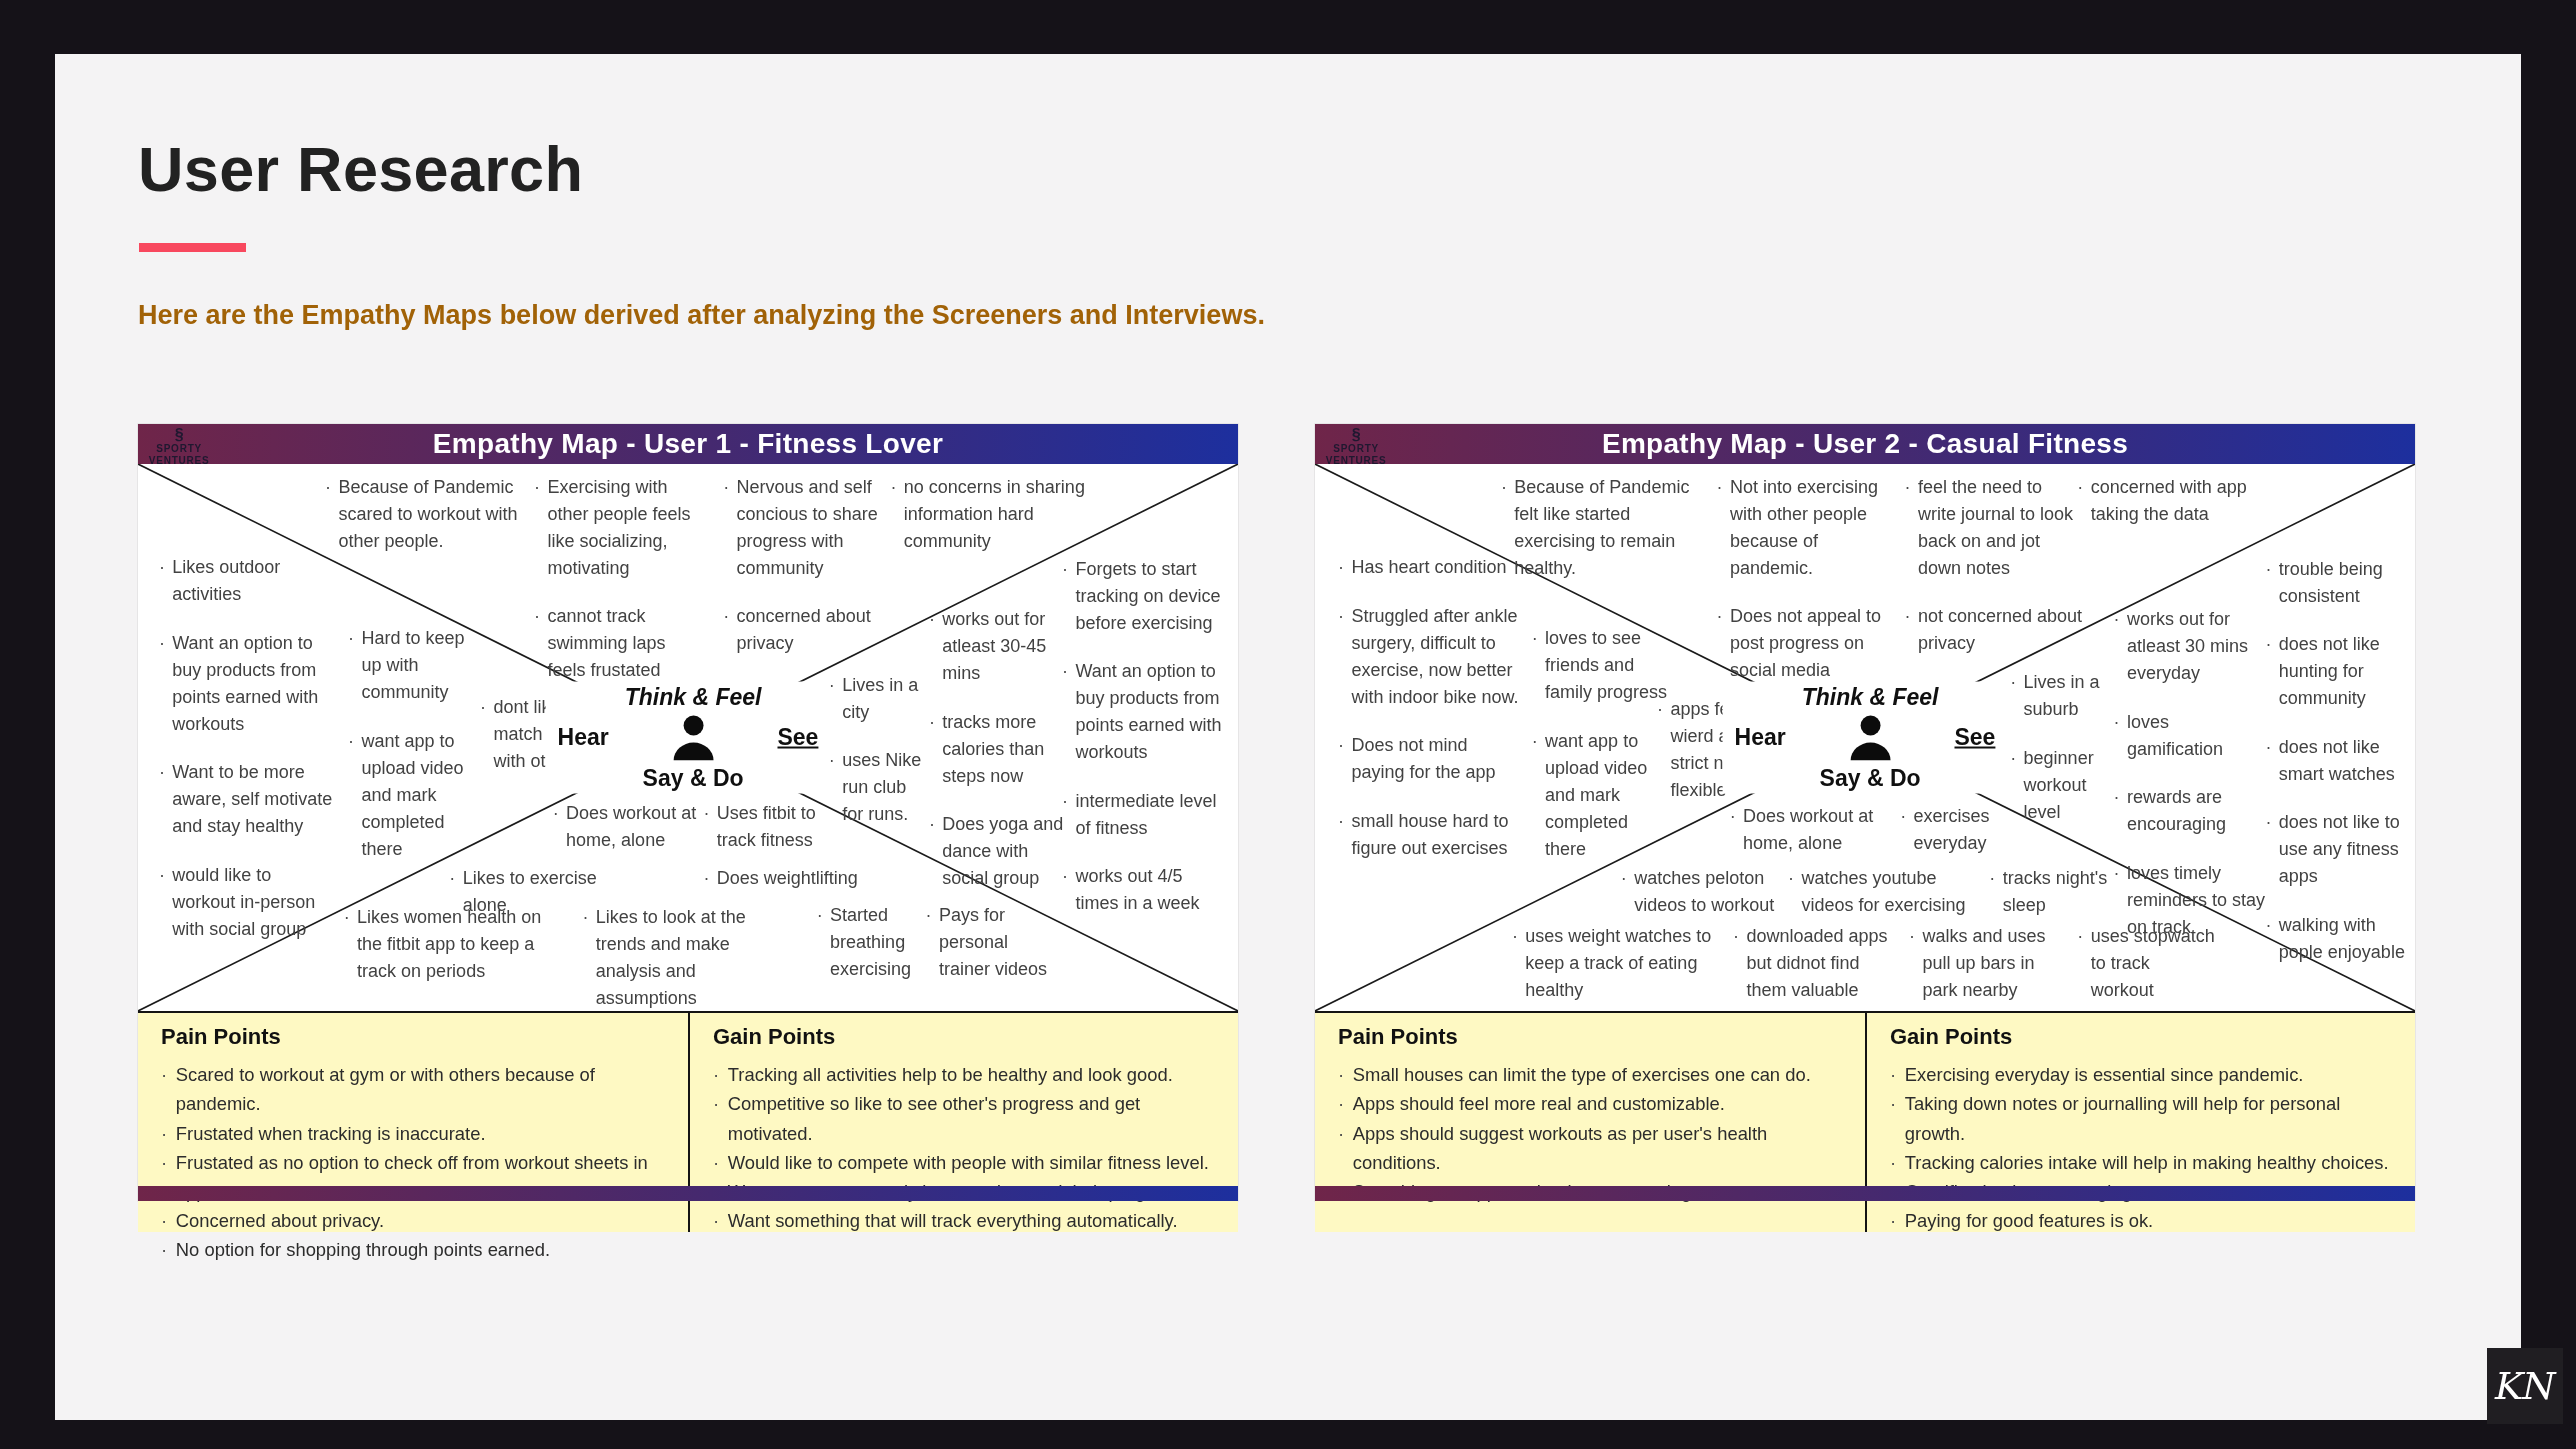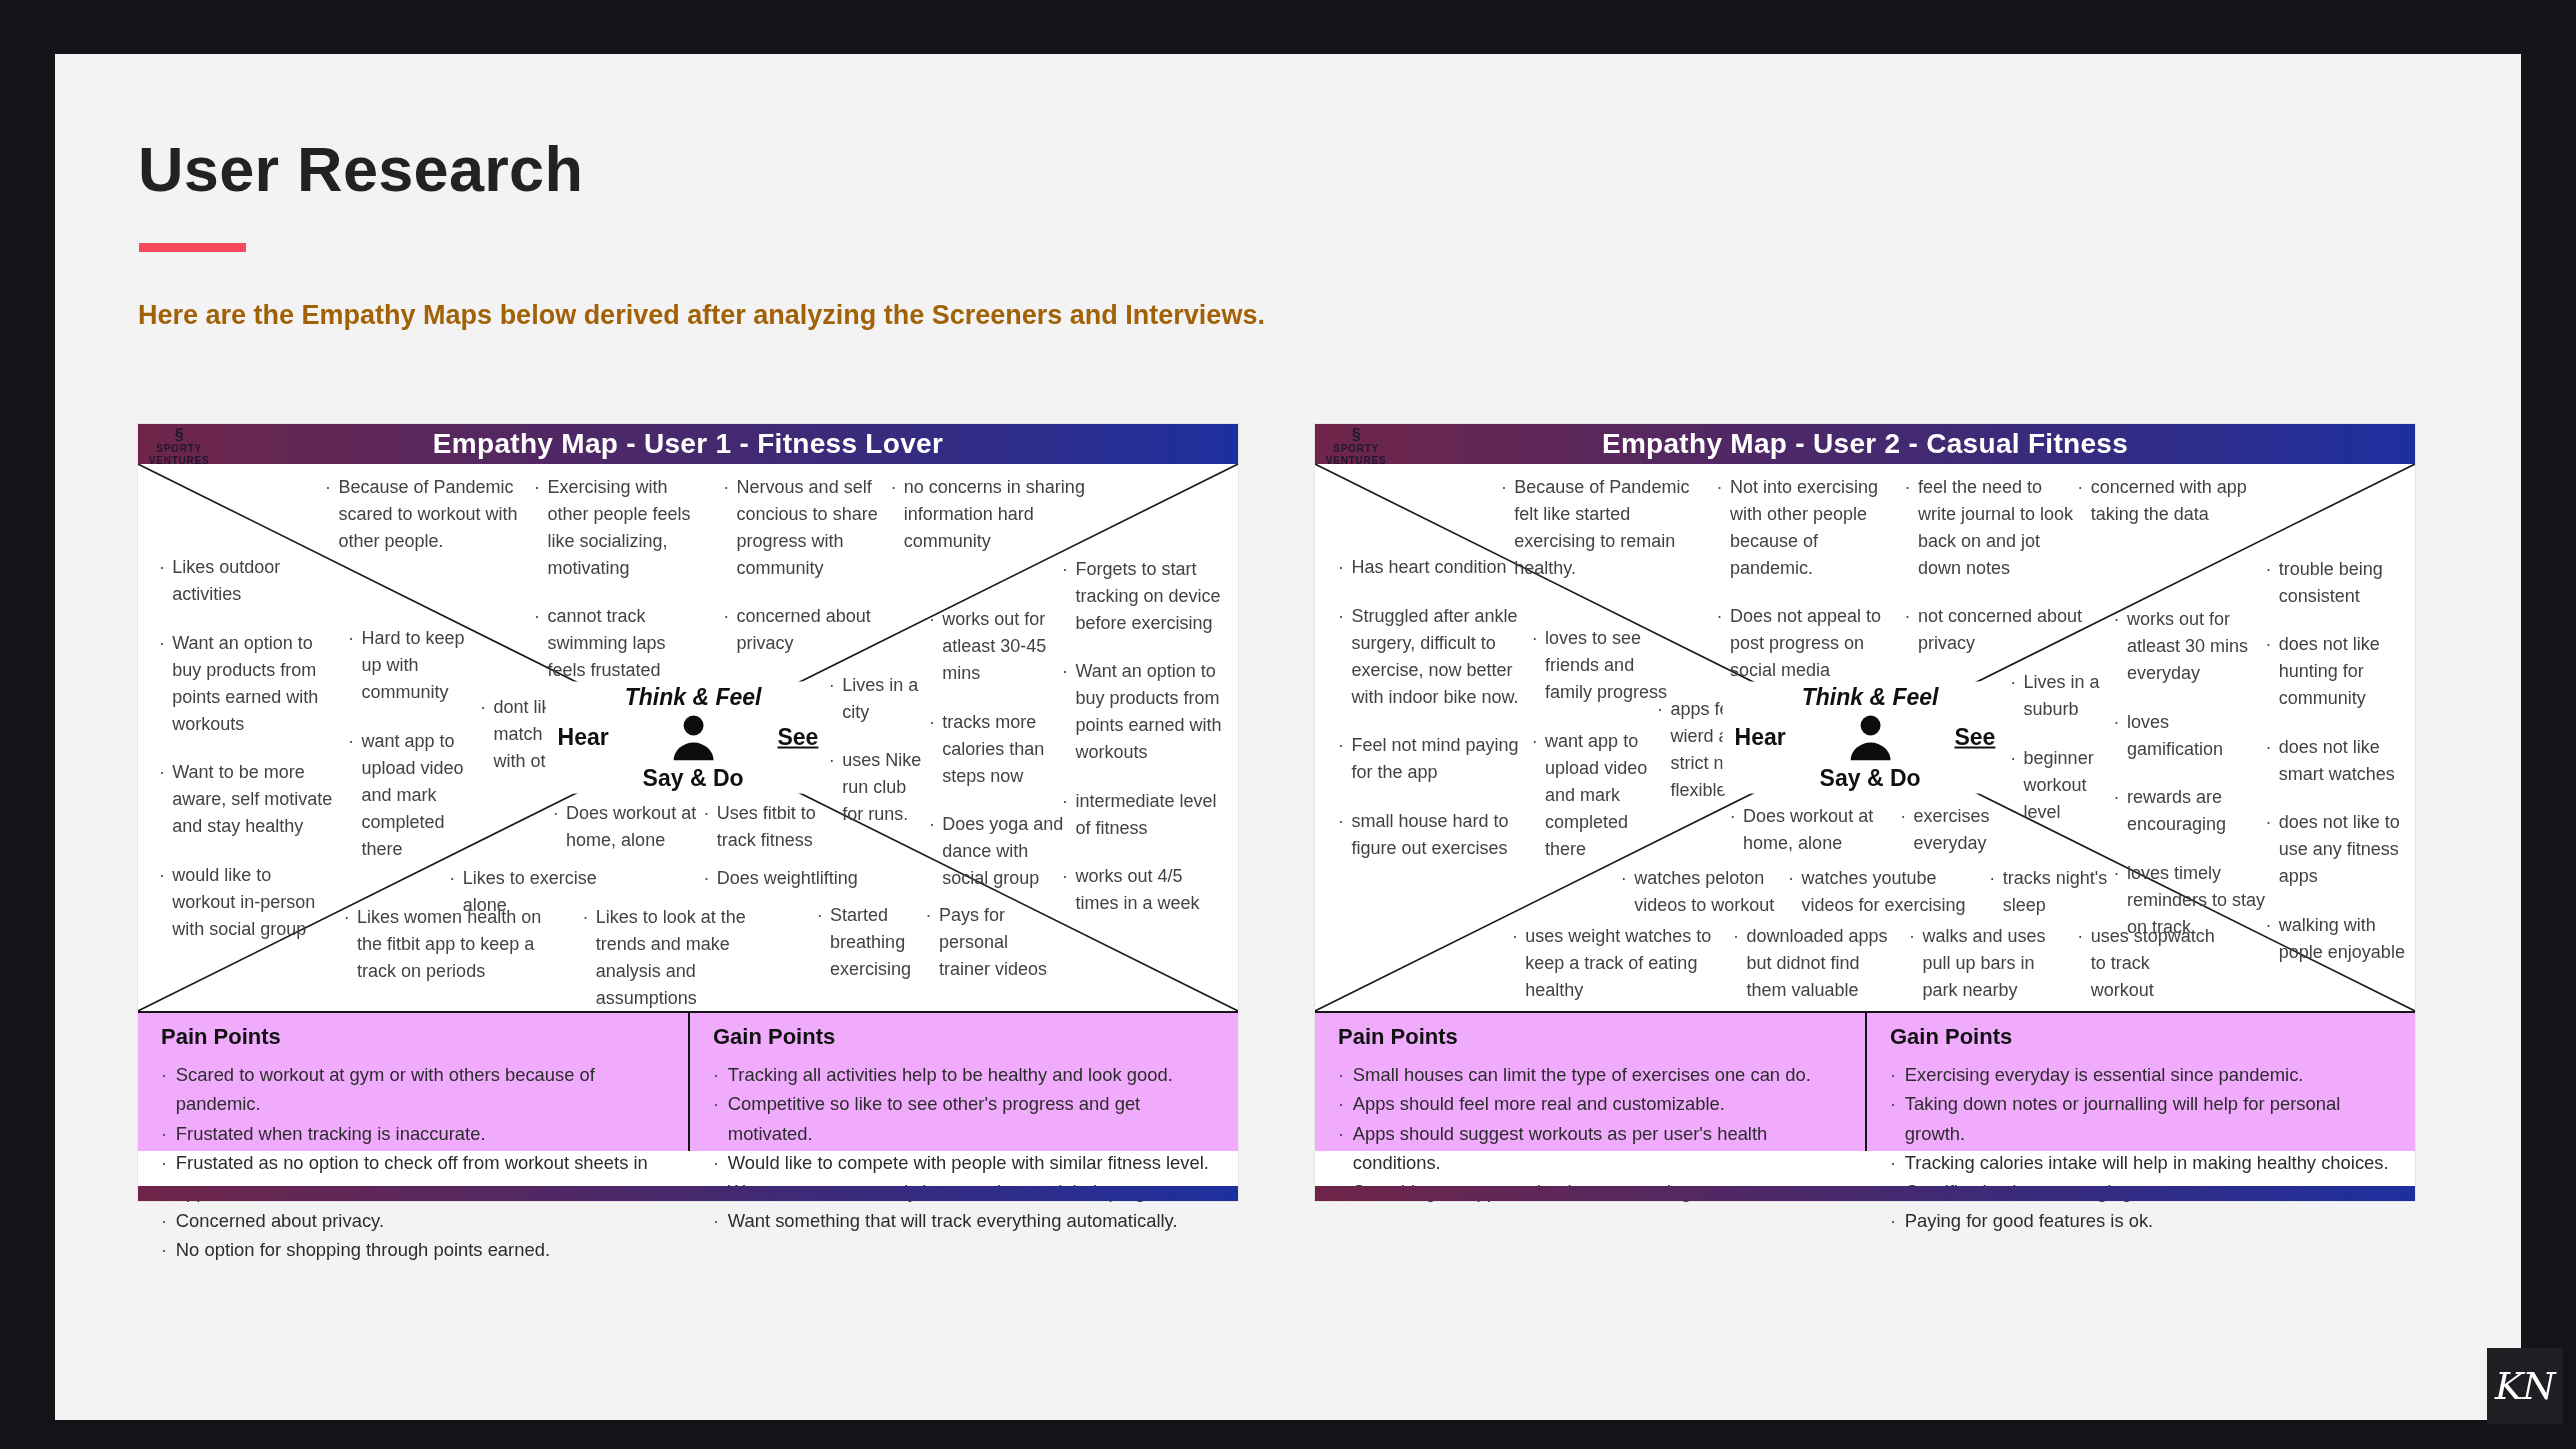--- a/index.html
+++ b/index.html
@@ -32,21 +32,21 @@
   .center-cluster { position:absolute; left:50%; top:50%; transform:translate(-50%,-50%);
     background:#ffffff; padding:2.7px 12px; display:grid; grid-template-columns:auto auto auto;
     align-items:center; justify-items:center; column-gap:16px; row-gap:1.3px; }
   .q-label { font-size:23px; font-weight:800; color:#101010; white-space:nowrap; }
   .q-top { grid-column:2;font-style:italic; }
   .q-left { grid-column:1; grid-row:2; }
   .q-right { grid-column:3; grid-row:2;text-decoration:underline; }
   .q-bottom { grid-column:2; grid-row:3; }
   .person { grid-column:2; grid-row:2; width:58px; height:51px; }
 
-  .pain-gain { position:absolute; top:587px; left:0; width:1100px; height:140px; border-top:2px solid #141414; display:flex; background:#f0abfc; }
+  .pain-gain { position:absolute; top:587px; left:0; width:1100px; height:221px; border-top:2px solid #141414; display:flex; background:#fef9c3; }
   .pg-col { width:50%; padding:10.7px 17.4px 0 23px; }
   .pg-col.right { border-left:2px solid #141414; }
   .pg-title { font-size:22px; font-weight:800; color:#111; margin-bottom:10.7px; }
   .pg-row { display:flex; gap:8.7px; font-size:18.4px; line-height:1.58; color:#2c2c2c; }
 
   .map-footer { position:absolute; bottom:0; left:0; width:1100px; height:14.8px; background:linear-gradient(90deg,#6f2549 0%,#45296f 52%,#1d2f9e 100%); }
 
   .kn-logo { position:absolute; right:13.4px; bottom:25.5px; width:76px; height:76px; background:#201e22;
     color:#fff; display:flex; align-items:center; justify-content:center;
     font-family:"DejaVu Serif", serif; font-style:italic; font-size:38px; letter-spacing:-1.3px; }
@@ -349,21 +349,21 @@
             <div class="nrow">
               <span class="dot">·</span>
               <span>Has heart condition</span>
             </div>
             <div class="nrow">
               <span class="dot">·</span>
               <span>Struggled after ankle surgery, difficult to exercise, now better with indoor bike now.</span>
             </div>
             <div class="nrow">
               <span class="dot">·</span>
-              <span>Feel not mind paying for the app</span>
+              <span>Does not mind paying for the app</span>
             </div>
             <div class="nrow">
               <span class="dot">·</span>
               <span>small house hard to figure out exercises</span>
             </div>
           </div>
           <div class="note" style="left: 19.7%; top: 29.5%; width: 142px;">
             <div class="nrow">
               <span class="dot">·</span>
               <span>loves to see friends and family progress</span>

